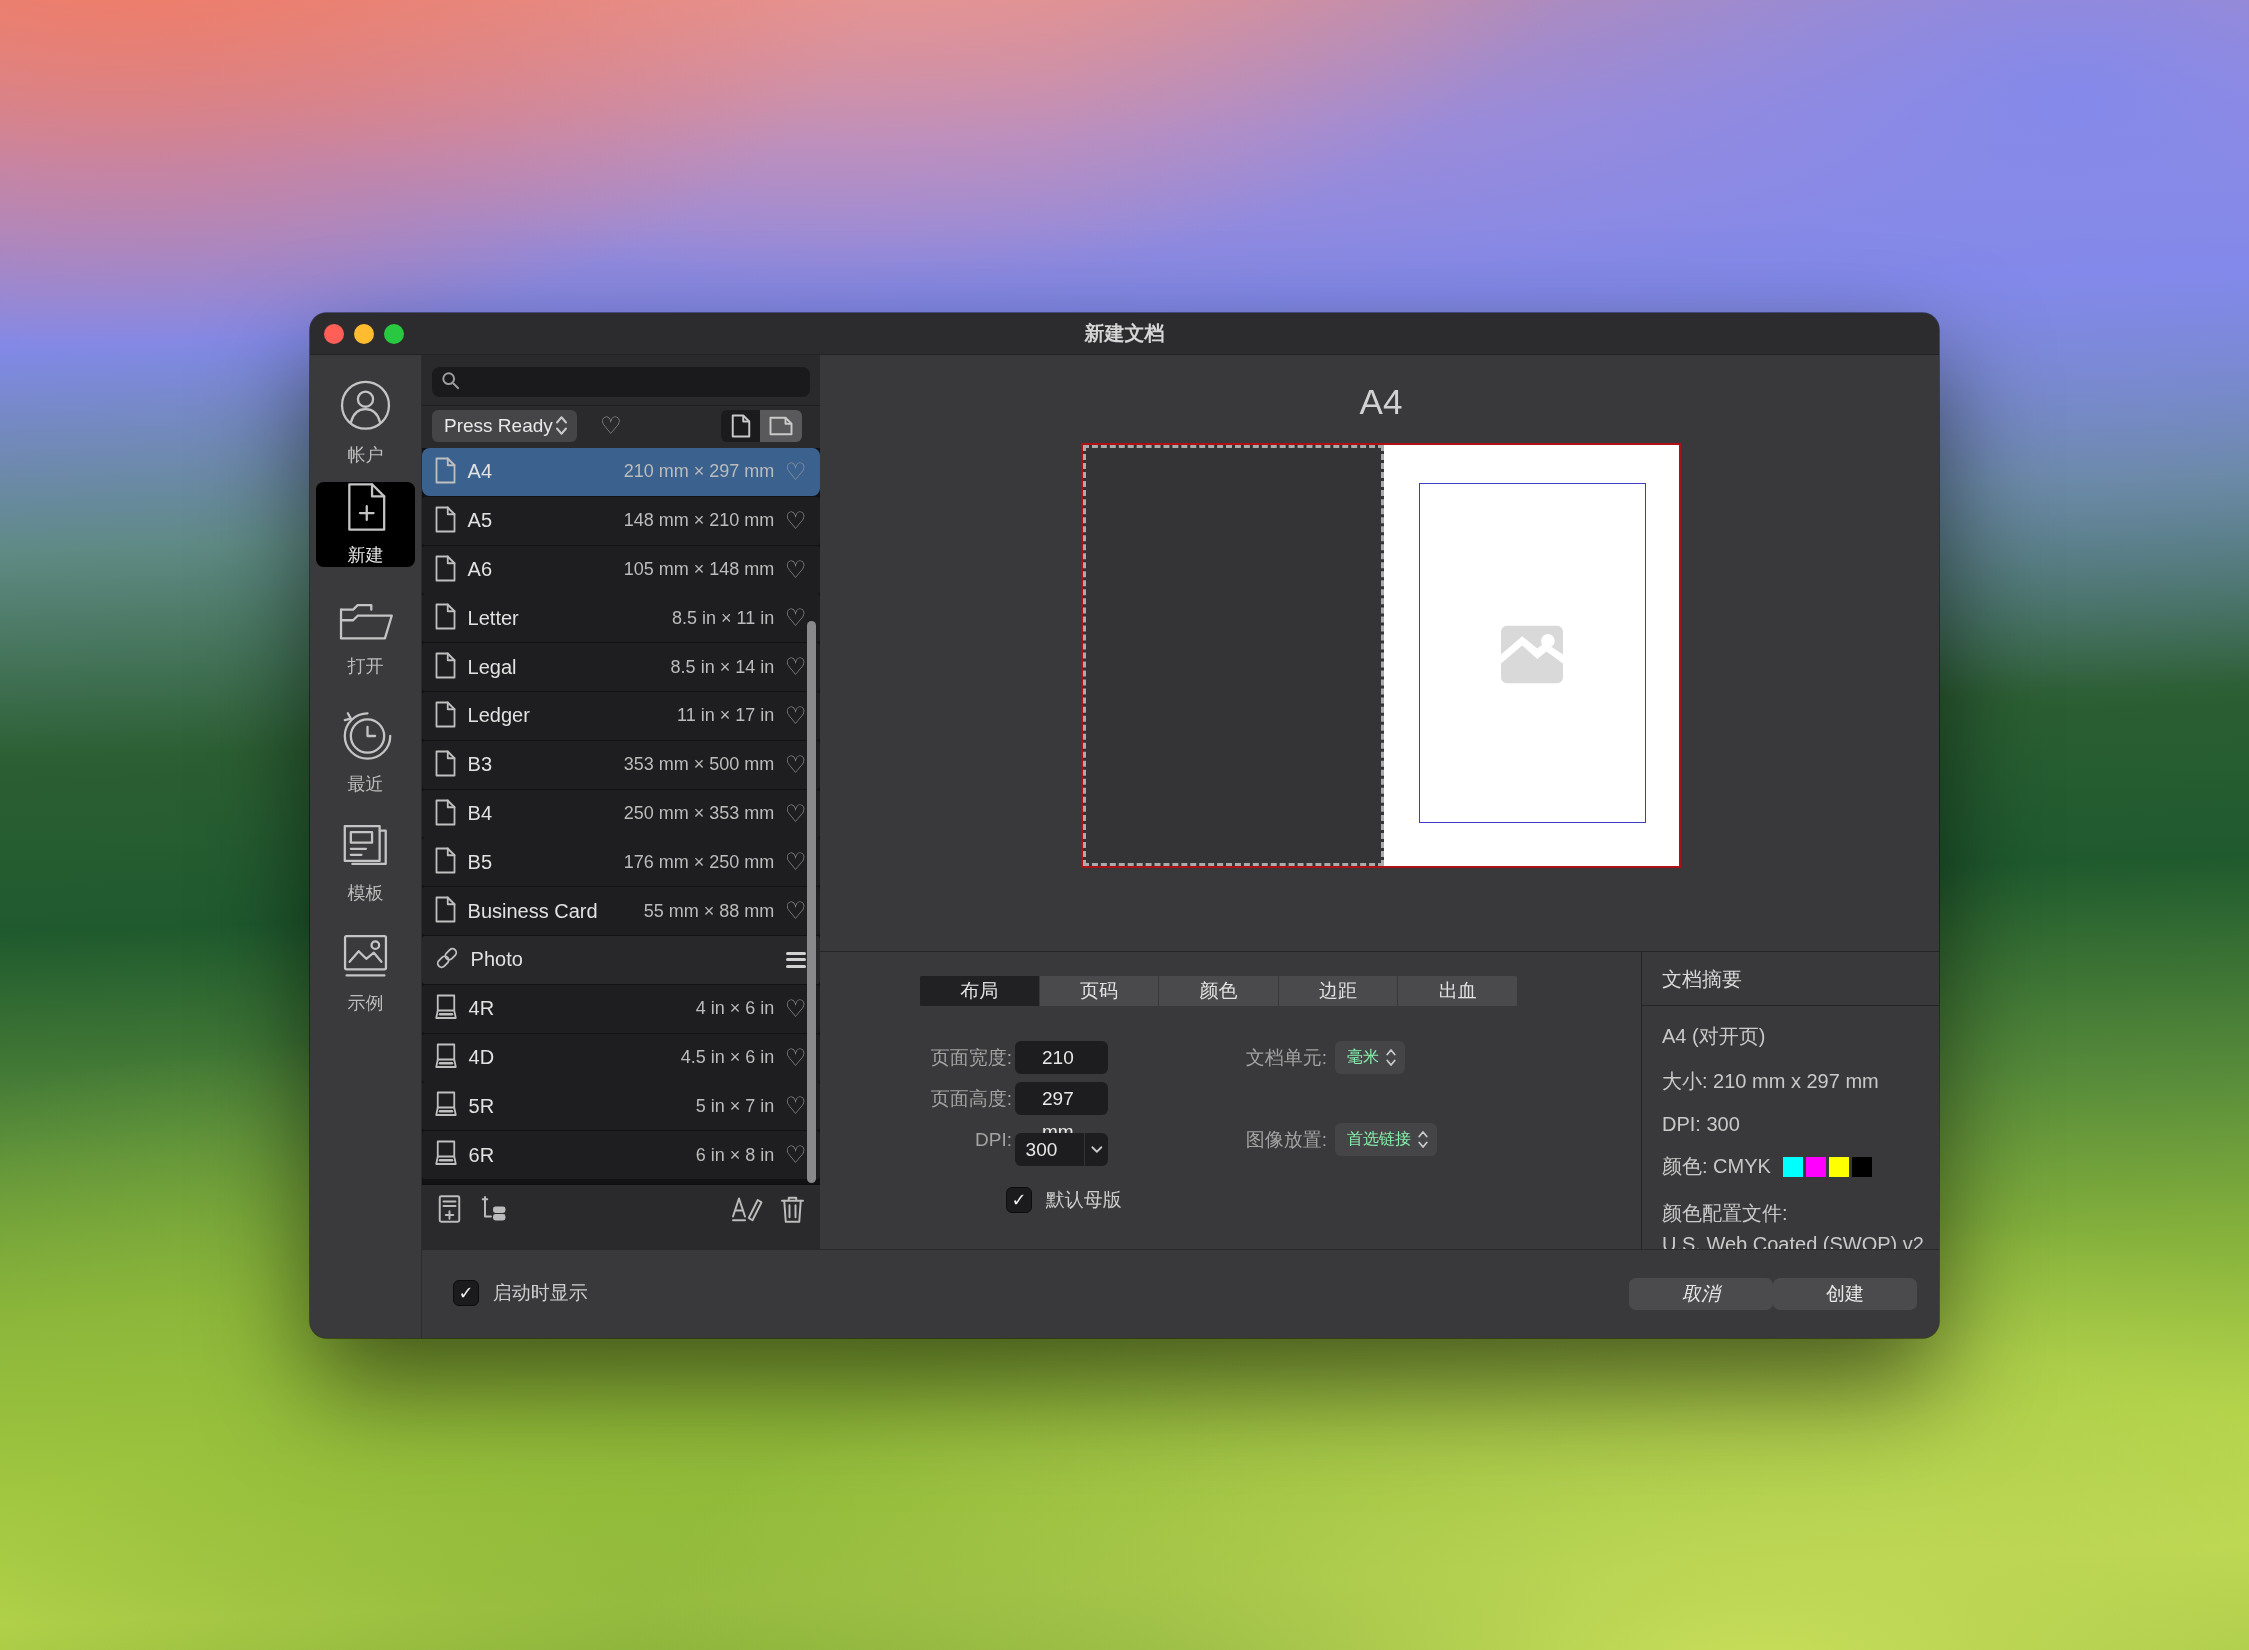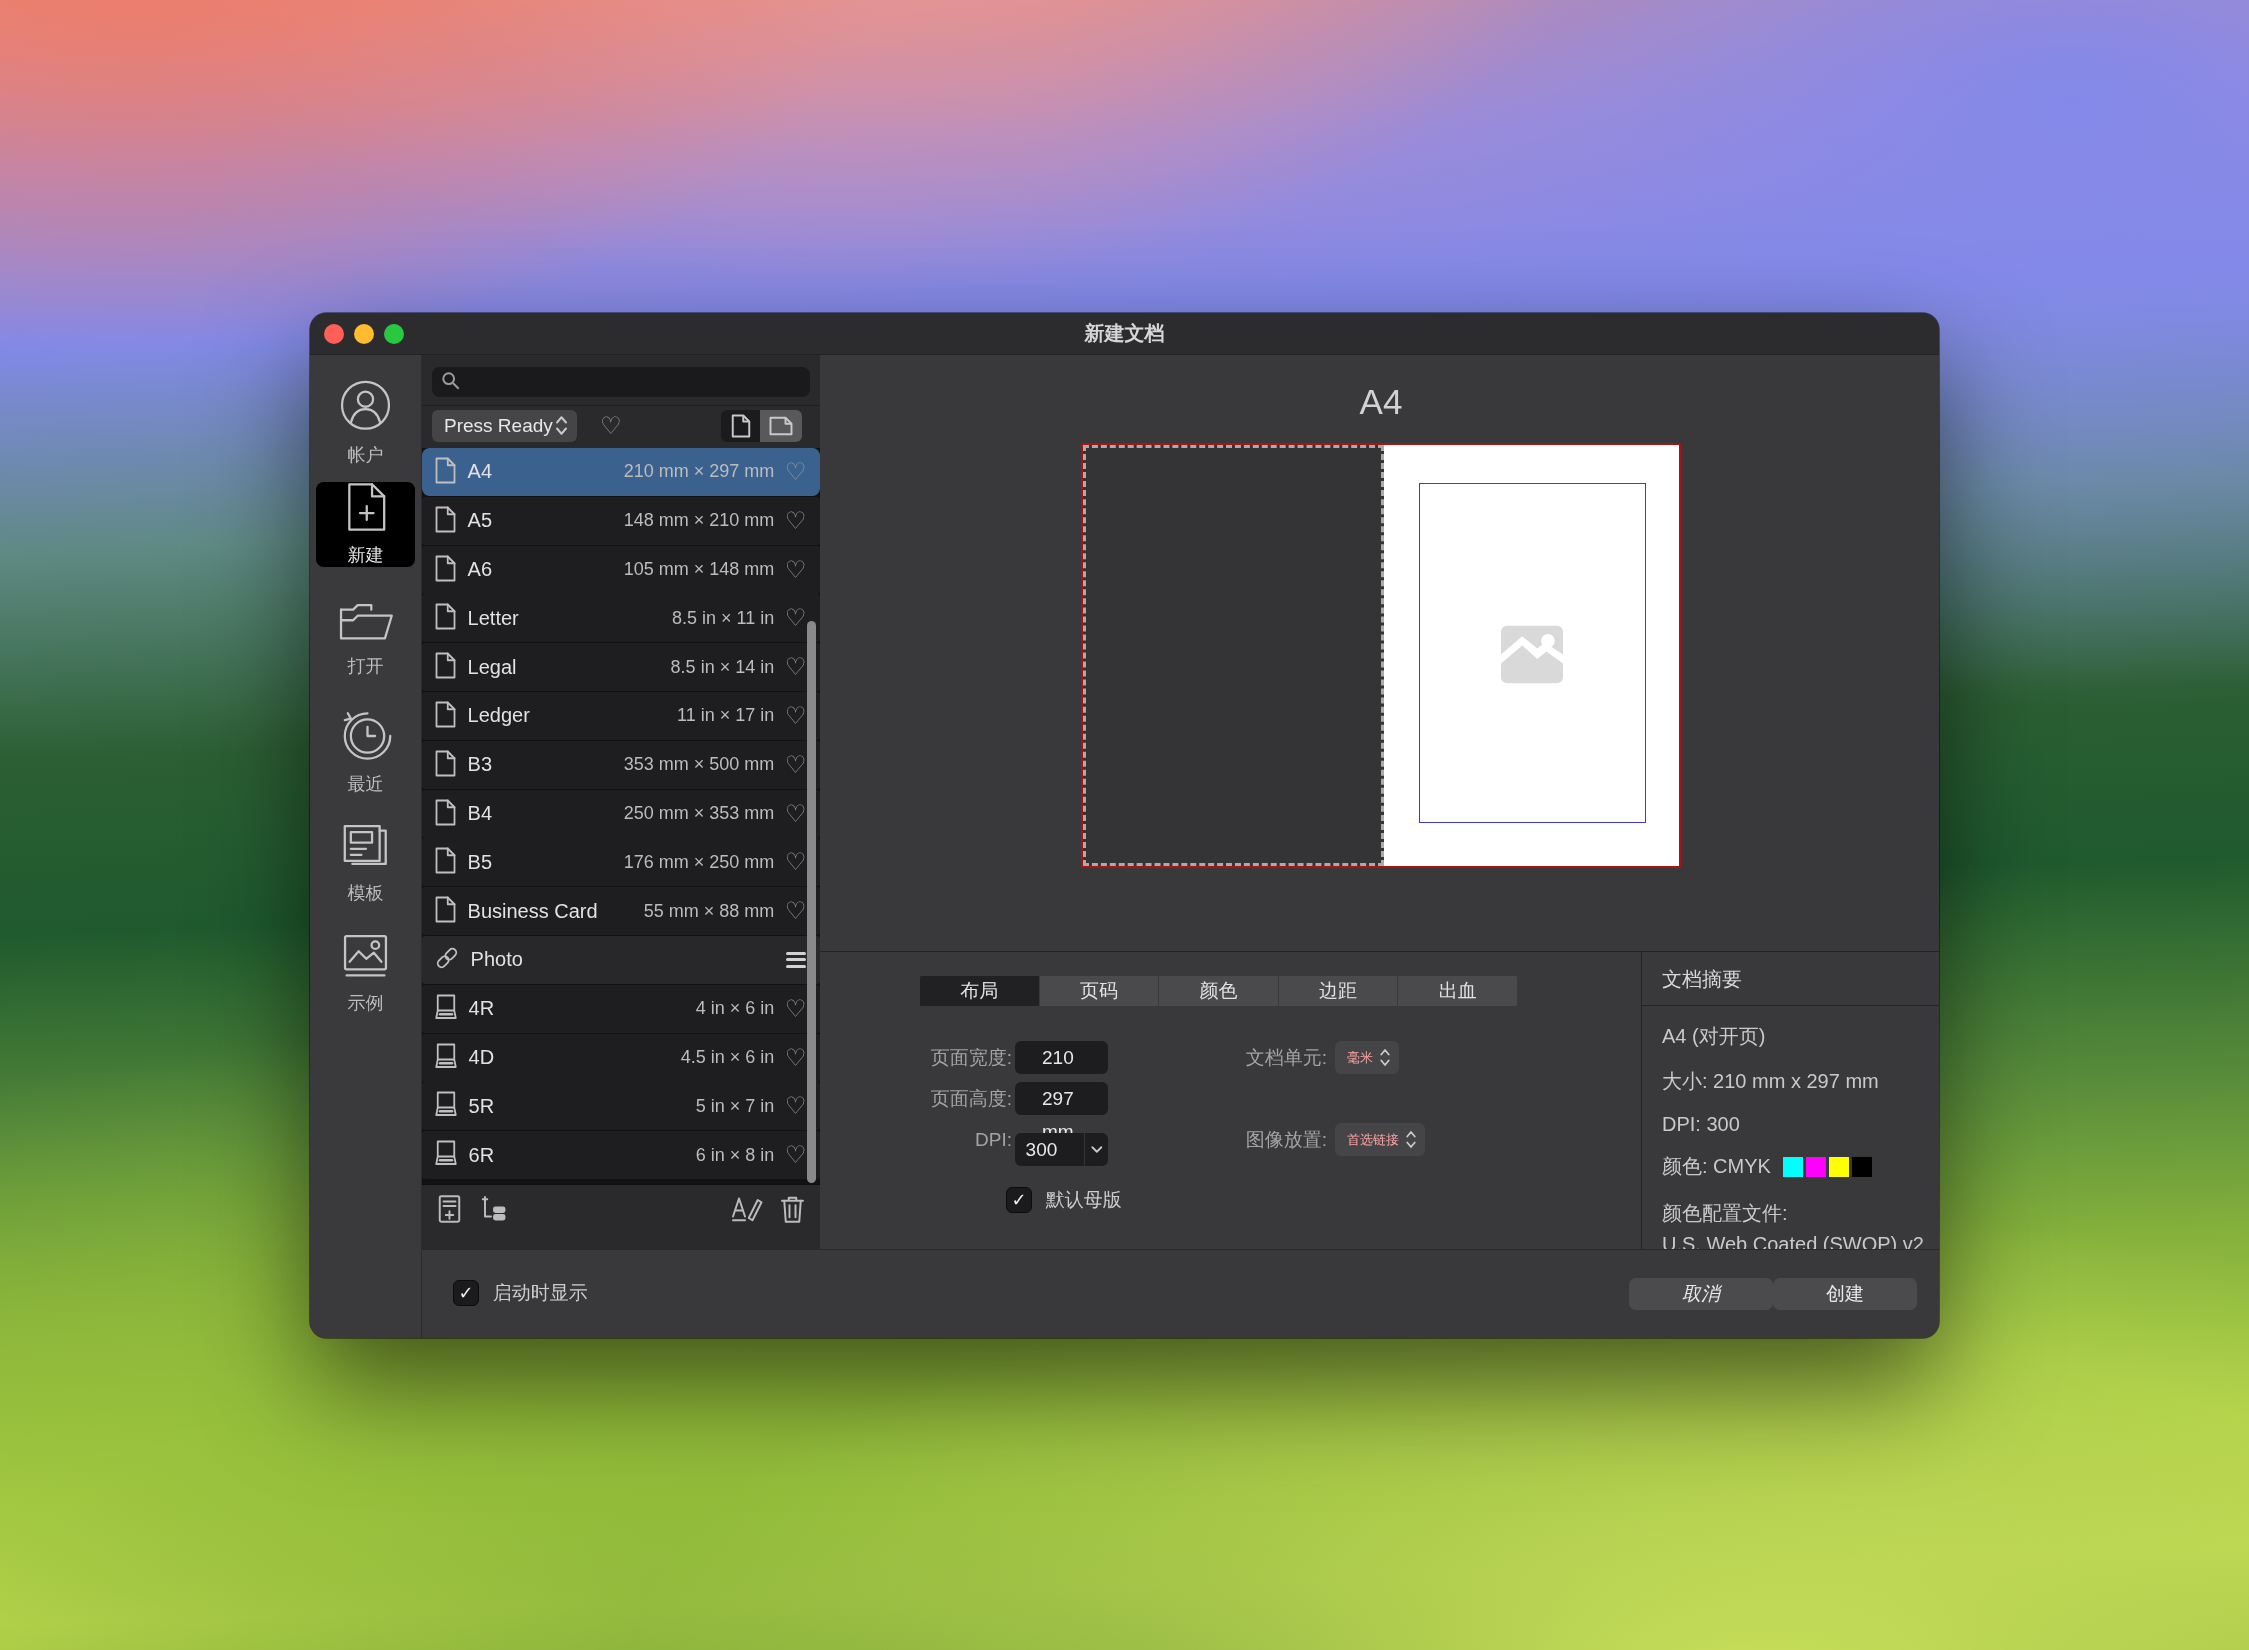--- a/index.html
+++ b/index.html
@@ -77,21 +77,21 @@
   .tab:last-child{border-right:none;}
   .tab.selected{background:#212123;}
   .flabel{position:absolute;width:146px;height:33px;line-height:33px;text-align:right;color:#a3a3a3;font-size:19px;}
   .finput{position:absolute;width:93px;height:33px;background:#1d1d1f;border-radius:6px;color:#e8e8e8;font-size:19px;line-height:33px;padding-left:27px;box-sizing:border-box;}
   .combo{position:absolute;width:93px;height:33px;background:#1d1d1f;border-radius:6px;display:flex;align-items:center;box-sizing:border-box;}
   .combo .val{flex:1;padding-left:10.6px;color:#e8e8e8;font-size:19px;}
   .combo .sep{width:0.8px;height:33px;background:#343436;}
   .combo .cd{width:23px;display:flex;justify-content:center;}
   .combo svg,.popup svg{stroke:#c9c9c9;fill:none;stroke-width:2.4;stroke-linecap:round;stroke-linejoin:round;}
   .popup{position:absolute;height:33px;background:#454547;border-radius:6px;display:flex;align-items:center;padding:0 7.6px 0 12px;gap:6px;}
-  .popup .val{color:#fca5a5;font-size:13px;}
+  .popup .val{color:#86efac;font-size:16px;}
   .checkline{position:absolute;display:flex;align-items:center;gap:13.7px;}
   .checkbox{width:26px;height:26px;border-radius:6px;background:#1b1b1d;border:0.8px solid #0c0c0e;display:flex;align-items:center;justify-content:center;
     color:#f0f0f0;font-size:18px;font-weight:700;box-sizing:border-box;}
   .checkline .clabel{color:#cdcdcd;font-size:19px;}
   
   .summary{position:absolute;left:821px;top:597px;width:298px;height:298px;border-left:0.8px solid #242427;box-sizing:border-box;padding:13.7px 0 0 20px;}
   .summary h3{margin:0;color:#d8d8d8;font-size:20px;font-weight:400;}
   .sum-div{height:0.8px;background:#242427;margin:12px 0 7.6px -20px;}
   .sum-line{color:#c9c9c9;font-size:20px;margin-top:18px;display:flex;align-items:center;gap:12px;text-align:center;}
   .sum-line.tight{margin-top:16.7px;}

